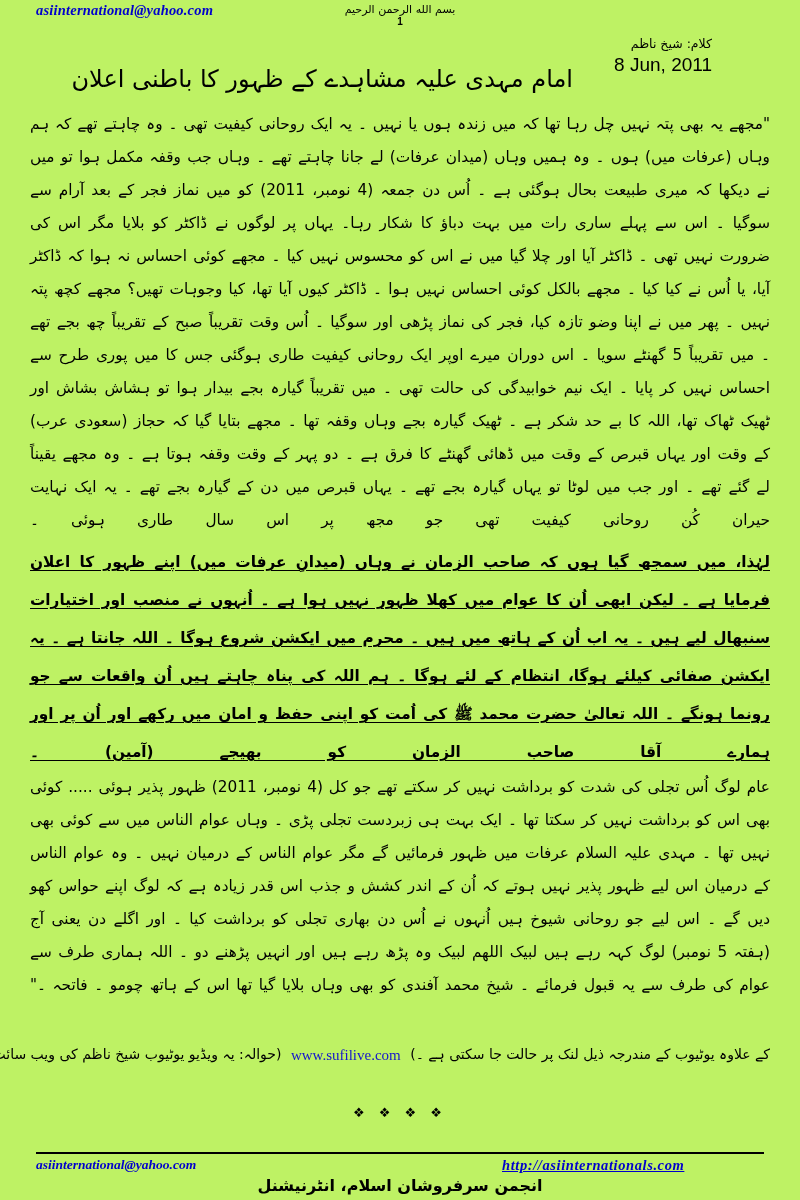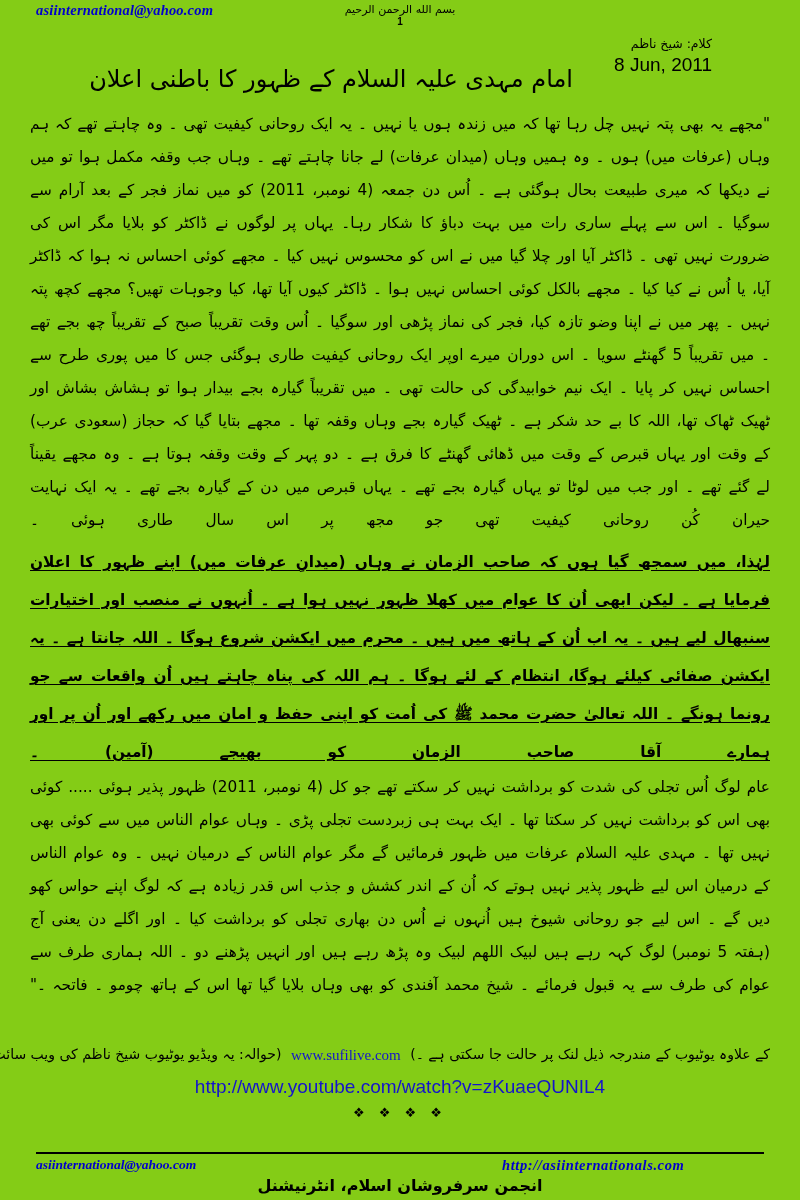--- a/index.html
+++ b/index.html
@@ -5,21 +5,21 @@
 <style>
   html, body {
     margin: 0;
     padding: 0;
     background: #ffffff;
   }
   .page {
     position: relative;
     width: 800px;
     height: 1200px;
-    background: #84cc16;
+    background: #bef264;
     overflow: hidden;
     font-family: "DejaVu Sans", sans-serif;
   }
 
   
   .topbar {
     position: absolute;
     top: 2px;
     left: 0;
     width: 800px;
@@ -241,37 +241,38 @@
     position: absolute;
     left: 466px;
     top: 0px;
     font-family: "Liberation Serif", serif;
     font-style: italic;
     font-weight: bold;
     font-size: 14.5px;
     color: #0000cc;
     letter-spacing: 0.6px;
     white-space: nowrap;
+    text-decoration: underline;
   }
 </style>
 </head>
 <body>
 
 <div class="page">
 
   <div class="topbar">
     <div class="email-top">asiinternational@yahoo.com</div>
     <div class="bismillah">بسم الله الرحمن الرحيم</div>
     <div class="page-number">1</div>
   </div>
 
   <div class="title-block">
     <div class="byline">کلام: شیخ ناظم</div>
     <div class="pubdate">8 Jun, 2011</div>
-    <h1 class="main-title">امام مہدی علیہ السلام کے ظہور کا باطنی اعلان</h1>
+    <h1 class="main-title">امام مہدی علیہ مشاہدے کے ظہور کا باطنی اعلان</h1>
   </div>
 
   <div class="body-area">
 
 
     <p class="para">"مجھے یہ بھی پتہ نہیں چل رہا تھا کہ میں زندہ ہوں یا نہیں ۔ یہ ایک روحانی کیفیت تھی ۔ وہ چاہتے تھے کہ ہم وہاں (عرفات میں) ہوں ۔ وہ ہمیں وہاں (میدان عرفات) لے جانا چاہتے تھے ۔ وہاں جب وقفہ مکمل ہوا تو میں نے دیکھا کہ میری طبیعت بحال ہوگئی ہے ۔ اُس دن جمعہ (4 نومبر، 2011) کو میں نماز فجر کے بعد آرام سے سوگیا ۔ اس سے پہلے ساری رات میں بہت دباؤ کا شکار رہا۔ یہاں پر لوگوں نے ڈاکٹر کو بلایا مگر اس کی ضرورت نہیں تھی ۔ ڈاکٹر آیا اور چلا گیا میں نے اس کو محسوس نہیں کیا ۔ مجھے کوئی احساس نہ ہوا کہ ڈاکٹر آیا، یا اُس نے کیا کیا ۔ مجھے بالکل کوئی احساس نہیں ہوا ۔ ڈاکٹر کیوں آیا تھا، کیا وجوہات تھیں؟ مجھے کچھ پتہ نہیں ۔ پھر میں نے اپنا وضو تازہ کیا، فجر کی نماز پڑھی اور سوگیا ۔ اُس وقت تقریباً صبح کے تقریباً چھ بجے تھے ۔ میں تقریباً 5 گھنٹے سویا ۔ اس دوران میرے اوپر ایک روحانی کیفیت طاری ہوگئی جس کا میں پوری طرح سے احساس نہیں کر پایا ۔ ایک نیم خوابیدگی کی حالت تھی ۔ میں تقریباً گیارہ بجے بیدار ہوا تو ہشاش بشاش اور ٹھیک ٹھاک تھا، اللہ کا بے حد شکر ہے ۔ ٹھیک گیارہ بجے وہاں وقفہ تھا ۔ مجھے بتایا گیا کہ حجاز (سعودی عرب) کے وقت اور یہاں قبرص کے وقت میں ڈھائی گھنٹے کا فرق ہے ۔ دو پہر کے وقت وقفہ ہوتا ہے ۔ وہ مجھے یقیناً لے گئے تھے ۔ اور جب میں لوٹا تو یہاں گیارہ بجے تھے ۔ یہاں قبرص میں دن کے گیارہ بجے تھے ۔ یہ ایک نہایت حیران کُن روحانی کیفیت تھی جو مجھ پر اس سال طاری ہوئی ۔</p>
 
     <div class="pspacer"></div>
 
     <p class="para emphasis">لہٰذا، میں سمجھ گیا ہوں کہ صاحب الزمان نے وہاں (میدانِ عرفات میں) اپنے ظہور کا اعلان فرمایا ہے ۔ لیکن ابھی اُن کا عوام میں کھلا ظہور نہیں ہوا ہے ۔ اُنہوں نے منصب اور اختیارات سنبھال لیے ہیں ۔ یہ اب اُن کے ہاتھ میں ہیں ۔ محرم میں ایکشن شروع ہوگا ۔ اللہ جانتا ہے ۔ یہ ایکشن صفائی کیلئے ہوگا، انتظام کے لئے ہوگا ۔ ہم اللہ کی پناہ چاہتے ہیں اُن واقعات سے جو رونما ہونگے ۔ اللہ تعالیٰ حضرت محمد ﷺ کی اُمت کو اپنی حفظ و امان میں رکھے اور اُن پر اور ہمارے آقا صاحب الزمان کو بھیجے (آمین) ۔</p>
@@ -279,21 +280,20 @@
     <p class="para">عام لوگ اُس تجلی کی شدت کو برداشت نہیں کر سکتے تھے جو کل (4 نومبر، 2011) ظہور پذیر ہوئی ..... کوئی بھی اس کو برداشت نہیں کر سکتا تھا ۔ ایک بہت ہی زبردست تجلی پڑی ۔ وہاں عوام الناس میں سے کوئی بھی نہیں تھا ۔ مہدی علیہ السلام عرفات میں ظہور فرمائیں گے مگر عوام الناس کے درمیان نہیں ۔ وہ عوام الناس کے درمیان اس لیے ظہور پذیر نہیں ہوتے کہ اُن کے اندر کشش و جذب اس قدر زیادہ ہے کہ لوگ اپنے حواس کھو دیں گے ۔ اس لیے جو روحانی شیوخ ہیں اُنہوں نے اُس دن بھاری تجلی کو برداشت کیا ۔ اور اگلے دن یعنی آج (ہفتہ 5 نومبر) لوگ کہہ رہے ہیں لبیک اللھم لبیک وہ پڑھ رہے ہیں اور انہیں پڑھنے دو ۔ اللہ ہماری طرف سے عوام کی طرف سے یہ قبول فرمائے ۔ شیخ محمد آفندی کو بھی وہاں بلایا گیا تھا اس کے ہاتھ چومو ۔ فاتحہ ۔"</p>
 
   </div>
 
   <div class="ref-line">
     <span>کے علاوہ یوٹیوب کے مندرجہ ذیل لنک پر حالت جا سکتی ہے ۔)</span>
     <span class="link-blue">www.sufilive.com</span>
     <span>(حوالہ: یہ ویڈیو یوٹیوب شیخ ناظم کی ویب سائٹ</span>
   </div>
 
-  <div class="yt-line">http://www.youtube.com/watch?v=zKuaeQUNIL4</div>
 
   <div class="ornaments">❖ ❖ ❖ ❖</div>
 
   <div class="org-name">انجمن سرفروشان اسلام، انٹرنیشنل</div>
 
   <div class="footer-rule"></div>
   <div class="footer">
     <span class="footer-email">asiinternational@yahoo.com</span>
     <span class="footer-site">http://asiinternationals.com</span>
   </div>

